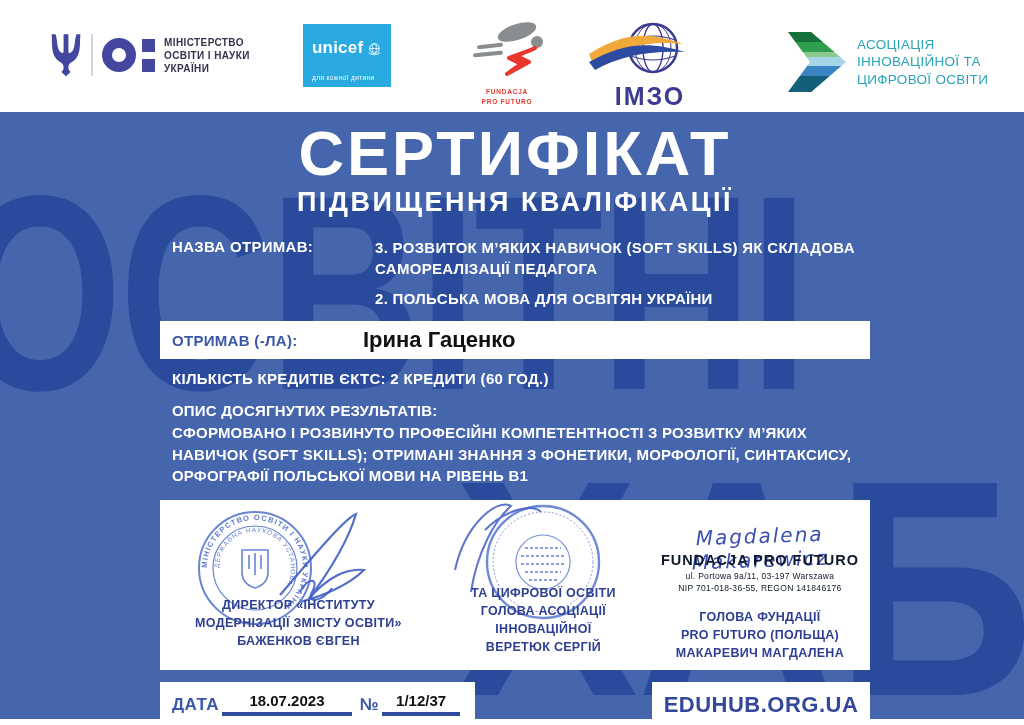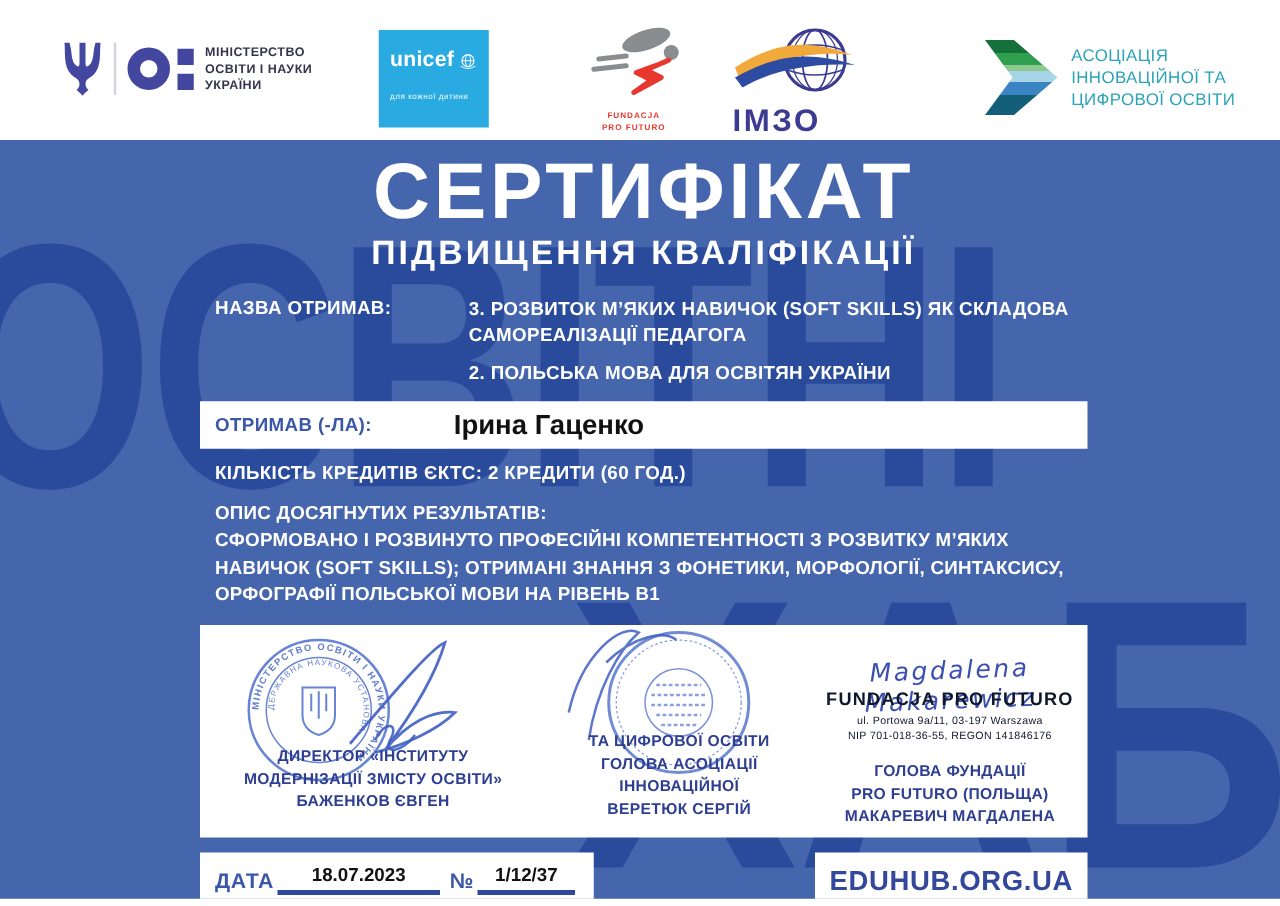--- a/index.html
+++ b/index.html
@@ -8,27 +8,27 @@
 
   
   .hdr{position:relative;height:112px;background:#ffffff;}
   .mon{position:absolute;left:50px;top:32px;display:flex;align-items:center;gap:9px;}
   .mon-sep{width:2px;height:42px;background:#d4d4dc;}
   .mon-mark{display:flex;align-items:center;gap:6px;}
   .mon-donut{width:34px;height:34px;border:10px solid #4347a0;border-radius:50%;box-sizing:border-box;}
   .mon-colon{display:flex;flex-direction:column;gap:7px;}
   .mon-colon i{display:block;width:13px;height:13px;background:#4347a0;}
   .mon-txt{font-size:10px;font-weight:bold;color:#34344e;letter-spacing:.4px;line-height:1.3;}
-  .unicef{position:absolute;left:303px;top:24px;width:88px;height:78px;background:#29aae1;color:#fff;box-sizing:border-box;padding:14px 9px 0 9px;}
+  .unicef{position:absolute;left:303px;top:24px;width:88px;height:63px;background:#29aae1;color:#fff;box-sizing:border-box;padding:14px 9px 0 9px;}
   .unicef-row{display:flex;align-items:center;gap:4px;}
   .unicef-word{font-size:17px;font-weight:bold;letter-spacing:.2px;}
   .unicef-tag{margin-top:16px;font-size:6.5px;letter-spacing:.4px;opacity:.95;}
   .pf{position:absolute;left:452px;top:20px;width:110px;text-align:center;}
   .pf-cap{margin-top:1px;font-size:6.5px;font-weight:bold;color:#e8372c;letter-spacing:.8px;line-height:1.5;}
-  .imzo{position:absolute;left:586px;top:20px;width:128px;text-align:left;}
+  .imzo{position:absolute;left:586px;top:20px;width:128px;text-align:center;}
   .imzo-label{margin-top:0px;font-size:25px;font-weight:bold;color:#3c3b92;letter-spacing:2px;}
   .assoc{position:absolute;left:788px;top:32px;display:flex;align-items:center;gap:11px;}
   .assoc-arrow{width:58px;height:60px;
     background:linear-gradient(180deg,#15703a 0 17%,#2f9e4f 17% 33%,#8cc98f 33% 42%,#a7d5e8 42% 56%,#3b84c3 56% 74%,#135e78 74% 100%);
     clip-path:polygon(0 0,40% 0,100% 50%,40% 100%,0 100%,38% 50%);}
   .assoc-txt{font-size:13.5px;font-weight:normal;color:#2ba3b8;letter-spacing:.3px;line-height:1.3;}
 
   
   .bodyarea{position:relative;height:607px;background:#4565ad;overflow:hidden;}
   .wm{position:absolute;font-weight:bold;color:#2a4b9b;white-space:nowrap;line-height:1;z-index:0;user-select:none;}

